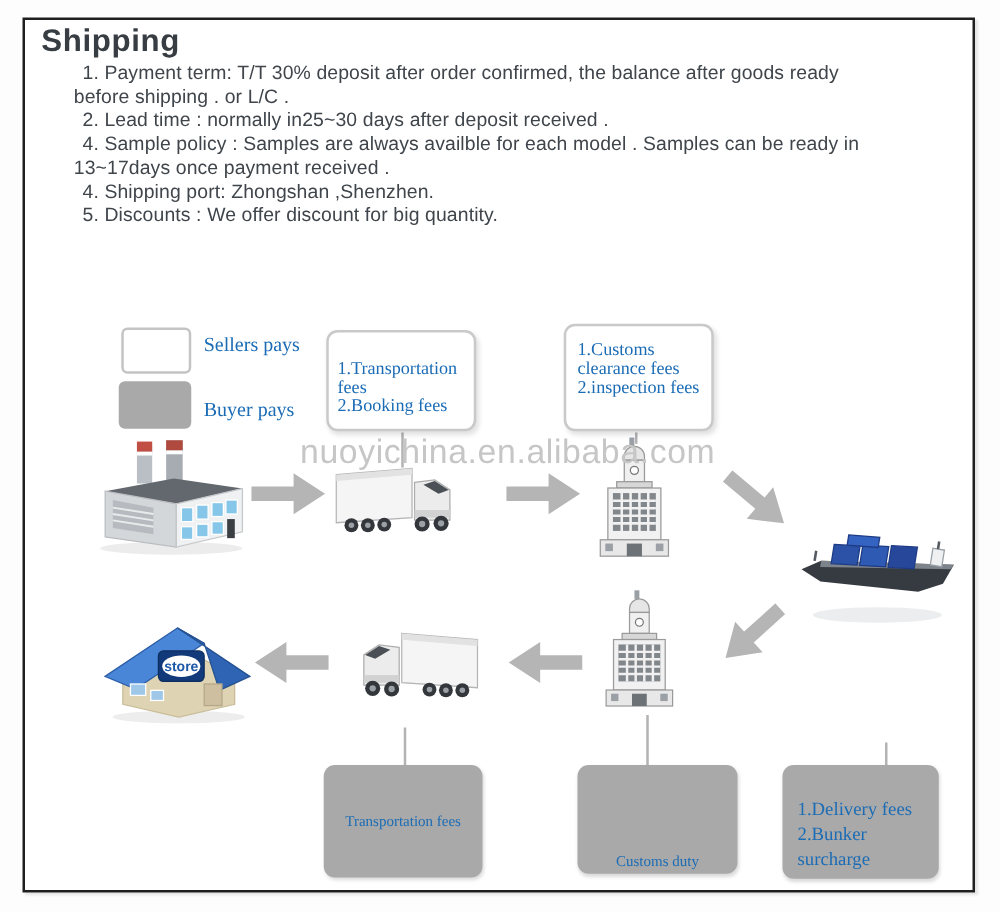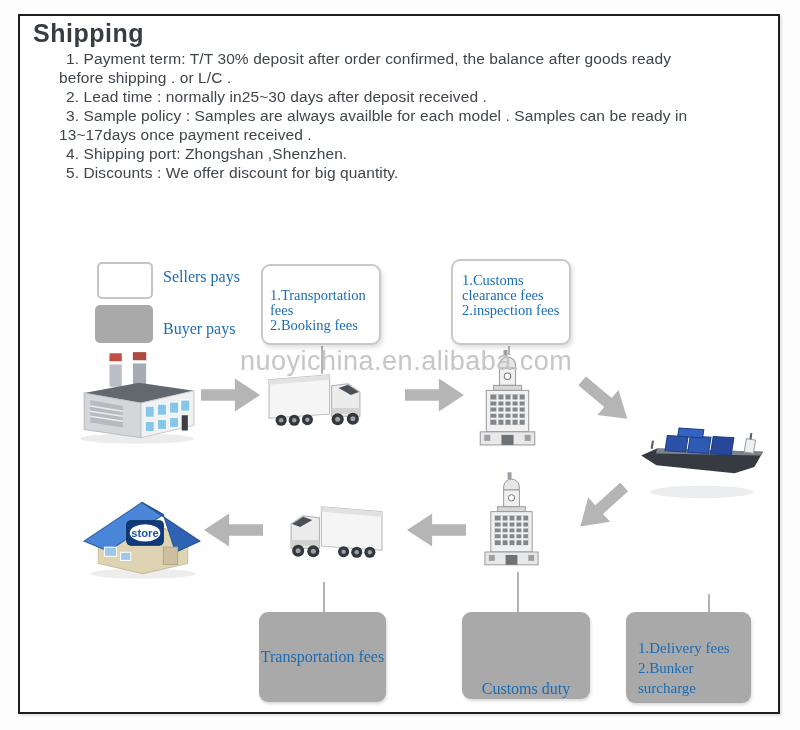--- a/index.html
+++ b/index.html
@@ -32,21 +32,21 @@
   .callout.origin{left:241px;top:248px;width:120px;height:81px;padding:22px 0 0 7px;}
   .callout.customs{left:431px;top:243px;width:120px;height:86px;padding:12px 6px 0 9px;}
   .vline{position:absolute;width:2px;background:#b3b3b3;z-index:4;}
   .icon{position:absolute;z-index:10;}
   .icon svg{display:block;width:100%;height:100%;}
   .rot-dr{transform:rotate(40deg);}
   .rot-dl{transform:rotate(-42deg);}
   .watermark{position:absolute;left:220px;top:330px;font-size:27px;color:var(--watermark);
              letter-spacing:0.5px;z-index:30;white-space:nowrap;}
   .feebox{position:absolute;background:var(--box-gray);border-radius:9px;z-index:8;
-          box-shadow:1px 2px 3px rgba(0,0,0,0.15);font-size:16px;line-height:20px;}
+          box-shadow:1px 2px 3px rgba(0,0,0,0.15);font-size:12px;line-height:20px;}
   .feebox.center{display:flex;align-items:center;justify-content:center;text-align:center;}
   .feebox.transport{left:239px;top:596px;width:127px;height:90px;}
   .feebox.duty{left:442px;top:596px;width:128px;height:87px;align-items:flex-end;}
   .feebox.delivery{left:606px;top:596px;width:125px;height:91px;padding:26px 4px 0 12px;font-size:15px;}
   .defs{position:absolute;width:0;height:0;overflow:hidden;}
 </style>
 </head>
 <body>
 
 <svg class="defs" aria-hidden="true">
@@ -152,21 +152,21 @@
 
 <div class="canvas">
   <div class="frame">
 
     <div class="h1">Shipping</div>
 
     <div class="terms">
       <div class="tline num">1. Payment term: T/T 30% deposit after order confirmed, the balance after goods ready</div>
       <div class="tline">before shipping . or L/C .</div>
       <div class="tline num">2. Lead time : normally in25~30 days after deposit received .</div>
-      <div class="tline num">3. Sample policy : Samples are always availble for each model . Samples can be ready in</div>
+      <div class="tline num">4. Sample policy : Samples are always availble for each model . Samples can be ready in</div>
       <div class="tline">13~17days once payment received .</div>
       <div class="tline num">4. Shipping port: Zhongshan ,Shenzhen.</div>
       <div class="tline num">5. Discounts : We offer discount for big quantity.</div>
     </div>
 
 
     <div class="legend-swatch seller"></div>
     <div class="legend-label serif" style="left:143px;top:252px;">Sellers pays</div>
     <div class="legend-swatch buyer"></div>
     <div class="legend-label serif" style="left:143px;top:304px;">Buyer pays</div>

